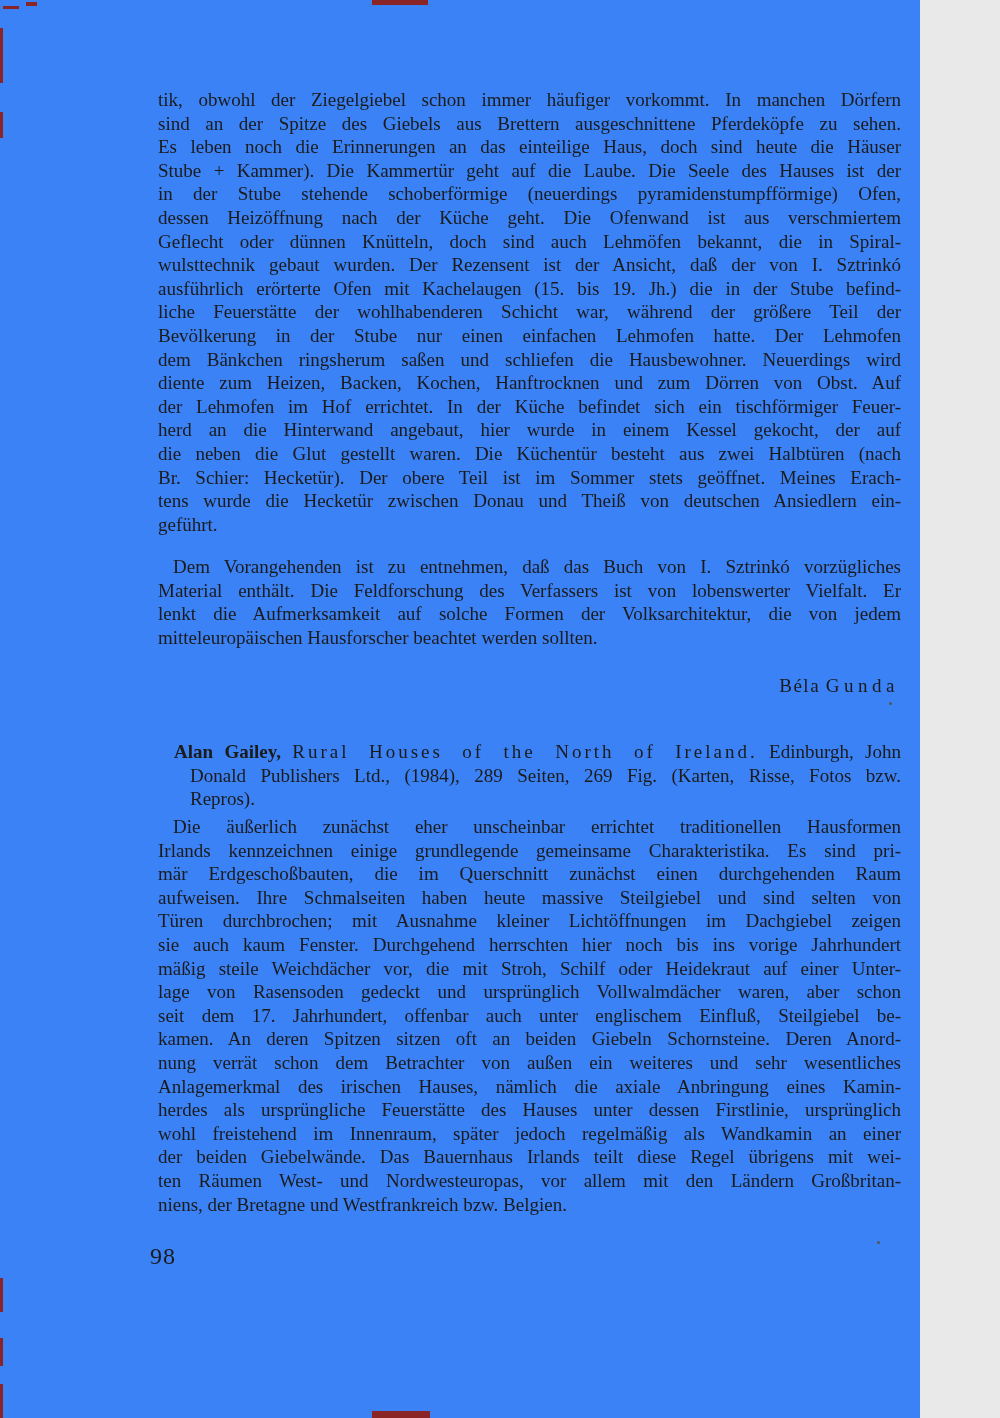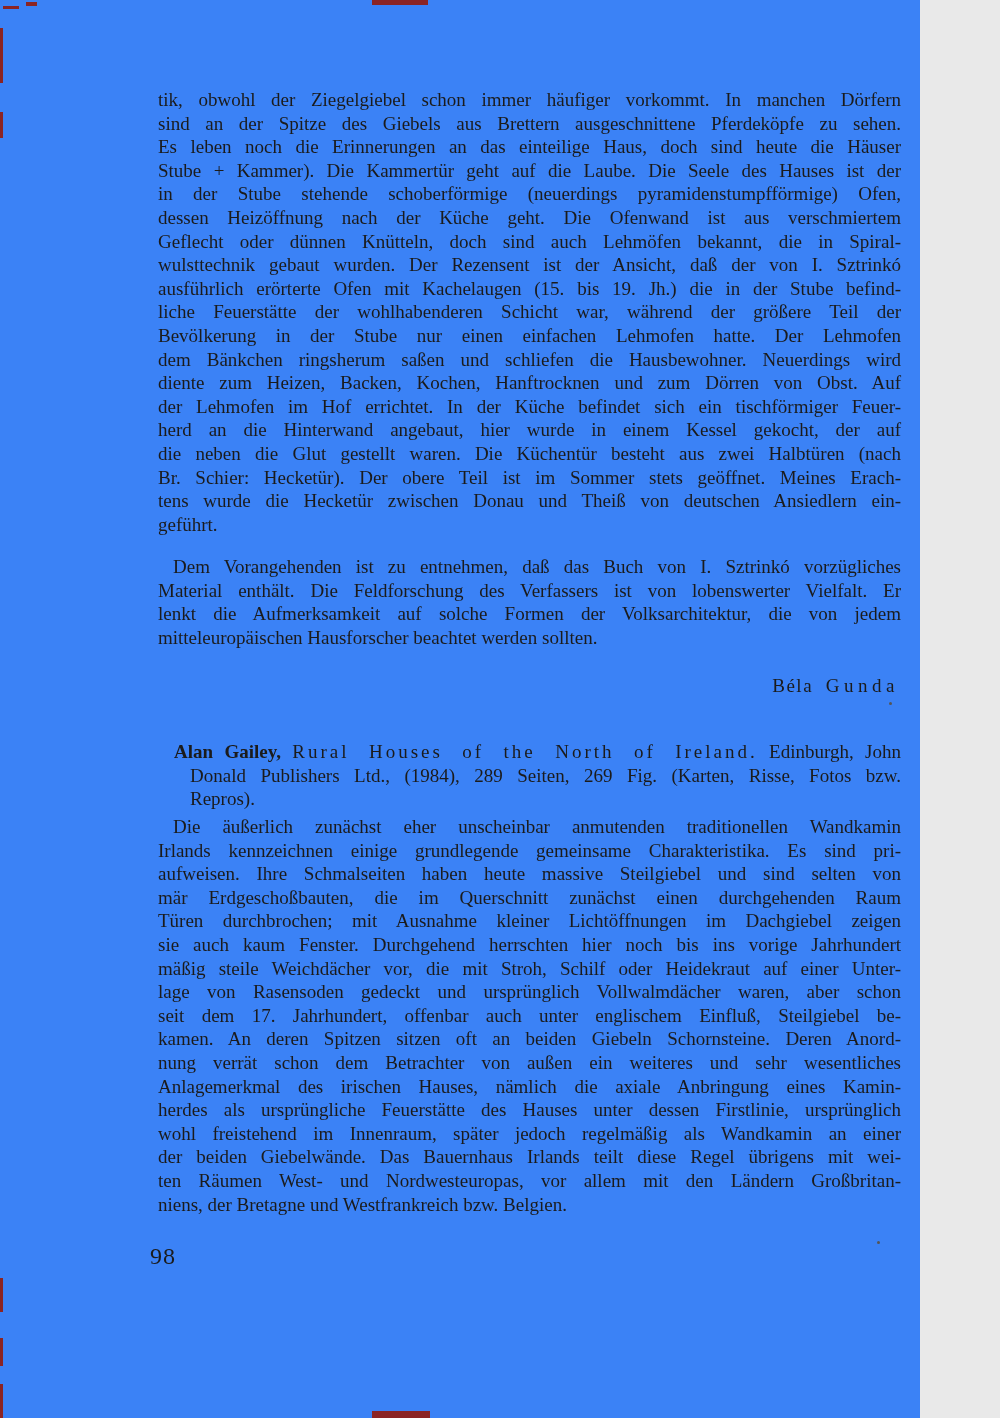--- a/index.html
+++ b/index.html
@@ -32,21 +32,21 @@
   .para .tline:last-child{ text-align-last:left;font-family:Liberation Serif, serif; }
   .indent .tline:first-child{ text-indent:15px; }
   .para{ position:absolute; left:0; right:0; }
   #p1{ top:88px; }
   #p2{ top:555px; }
   .signature{
     position:absolute; top:674px; left:0; right:2px;
     text-align:right;
   }
   .signature .sig-first{ letter-spacing:1.5px; }
-  .signature .sig-last{ letter-spacing:4.5px; margin-left:8px; }
+  .signature .sig-last{ letter-spacing:4.5px; margin-left:1px; }
   .heading{ position:absolute; top:740px; left:16px; right:0; }
   .heading .bold{ font-weight:bold; }
   .heading .spaced{ letter-spacing:3px; word-spacing:5px; }
   .heading .hcont{ text-indent:16px; }
   .heading .last{ text-align-last:left; }
   #bodypara{ top:815px; }
   .pagenum{
     position:absolute; top:1245px; left:-8px;
     font-size:24px; letter-spacing:1px;text-align:center;
   }
@@ -126,24 +126,24 @@
       <div class="tline">
         <span class="bold">Alan Gailey,</span>
         <span class="spaced">Rural Houses of the North of Ireland.</span>
         <span>Edinburgh, John</span>
       </div>
       <div class="tline hcont">Donald Publishers Ltd., (1984), 289 Seiten, 269 Fig. (Karten, Risse, Fotos bzw.</div>
       <div class="tline hcont last">Repros).</div>
     </div>
 
     <div class="para indent" id="bodypara">
-        <div class="tline">Die äußerlich zunächst eher unscheinbar anmutenden traditionellen Wandkamin</div>
+        <div class="tline">Die äußerlich zunächst eher unscheinbar errichtet traditionellen Hausformen</div>
         <div class="tline">Irlands kennzeichnen einige grundlegende gemeinsame Charakteristika. Es sind pri-</div>
+        <div class="tline">mär Erdgeschoßbauten, die im Querschnitt zunächst einen durchgehenden Raum</div>
         <div class="tline">aufweisen. Ihre Schmalseiten haben heute massive Steilgiebel und sind selten von</div>
-        <div class="tline">mär Erdgeschoßbauten, die im Querschnitt zunächst einen durchgehenden Raum</div>
         <div class="tline">Türen durchbrochen; mit Ausnahme kleiner Lichtöffnungen im Dachgiebel zeigen</div>
         <div class="tline">sie auch kaum Fenster. Durchgehend herrschten hier noch bis ins vorige Jahrhundert</div>
         <div class="tline">mäßig steile Weichdächer vor, die mit Stroh, Schilf oder Heidekraut auf einer Unter-</div>
         <div class="tline">lage von Rasensoden gedeckt und ursprünglich Vollwalmdächer waren, aber schon</div>
         <div class="tline">seit dem 17. Jahrhundert, offenbar auch unter englischem Einfluß, Steilgiebel be-</div>
         <div class="tline">kamen. An deren Spitzen sitzen oft an beiden Giebeln Schornsteine. Deren Anord-</div>
         <div class="tline">nung verrät schon dem Betrachter von außen ein weiteres und sehr wesentliches</div>
         <div class="tline">Anlagemerkmal des irischen Hauses, nämlich die axiale Anbringung eines Kamin-</div>
         <div class="tline">herdes als ursprüngliche Feuerstätte des Hauses unter dessen Firstlinie, ursprünglich</div>
         <div class="tline">wohl freistehend im Innenraum, später jedoch regelmäßig als Wandkamin an einer</div>

